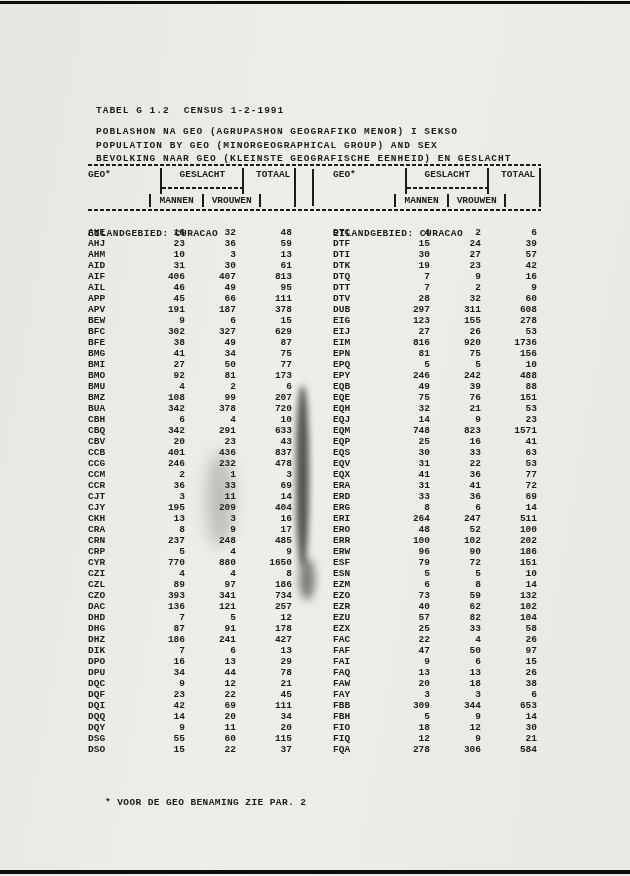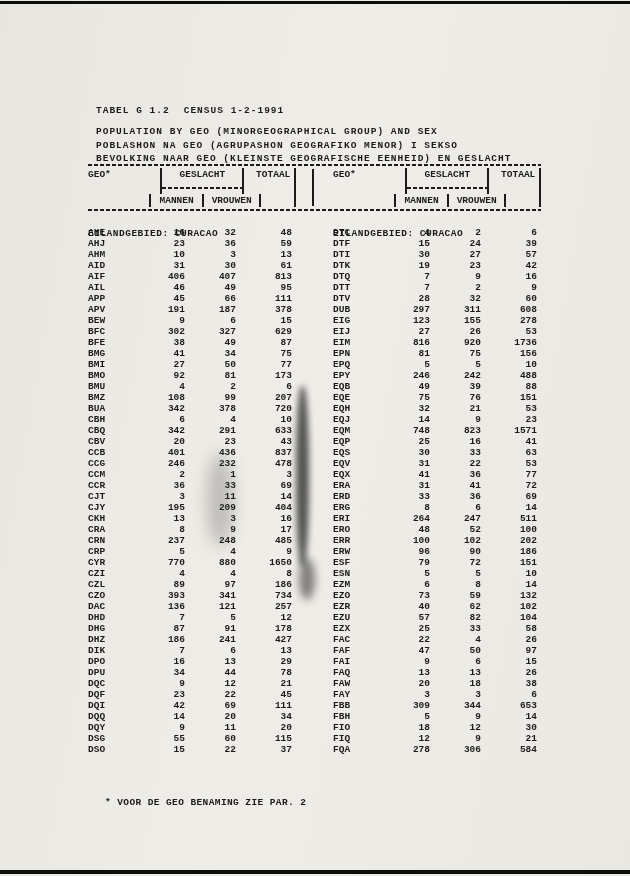--- a/index.html
+++ b/index.html
@@ -91,22 +91,22 @@
   <div class="edge top"></div>
   <div class="edge bottom"></div>
 
 
   <div class="title-block">
     <div class="table-label-row">
       <span>TABEL G 1.2</span>
       <span>CENSUS 1-2-1991</span>
     </div>
     <div class="title-lines">
+      <div>POBLASHON NA GEO (AGRUPASHON GEOGRAFIKO MENOR) I SEKSO</div>
       <div>POPULATION BY GEO (MINORGEOGRAPHICAL GROUP) AND SEX</div>
-      <div>POBLASHON NA GEO (AGRUPASHON GEOGRAFIKO MENOR) I SEKSO</div>
       <div>BEVOLKING NAAR GEO (KLEINSTE GEOGRAFISCHE EENHEID) EN GESLACHT</div>
     </div>
   </div>
 
   <div class="census-table">
     <div class="hrule"></div>
 
     <div class="thead">
       <div class="hhalf">
         <div class="hrow">

